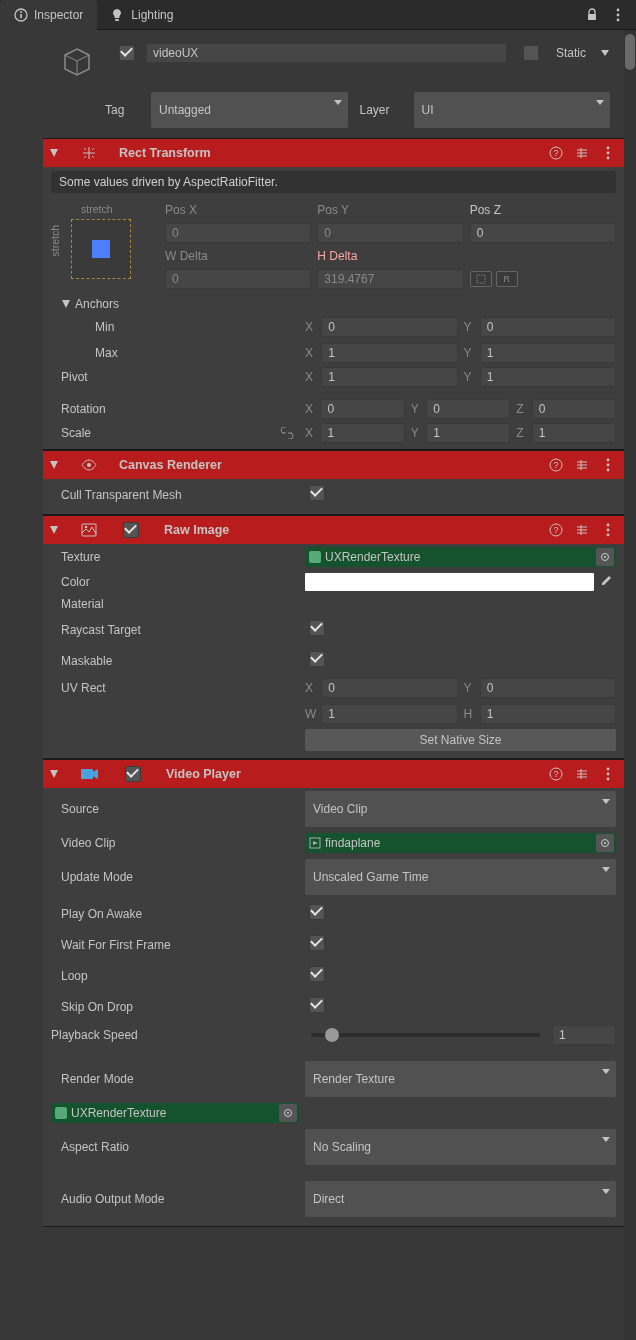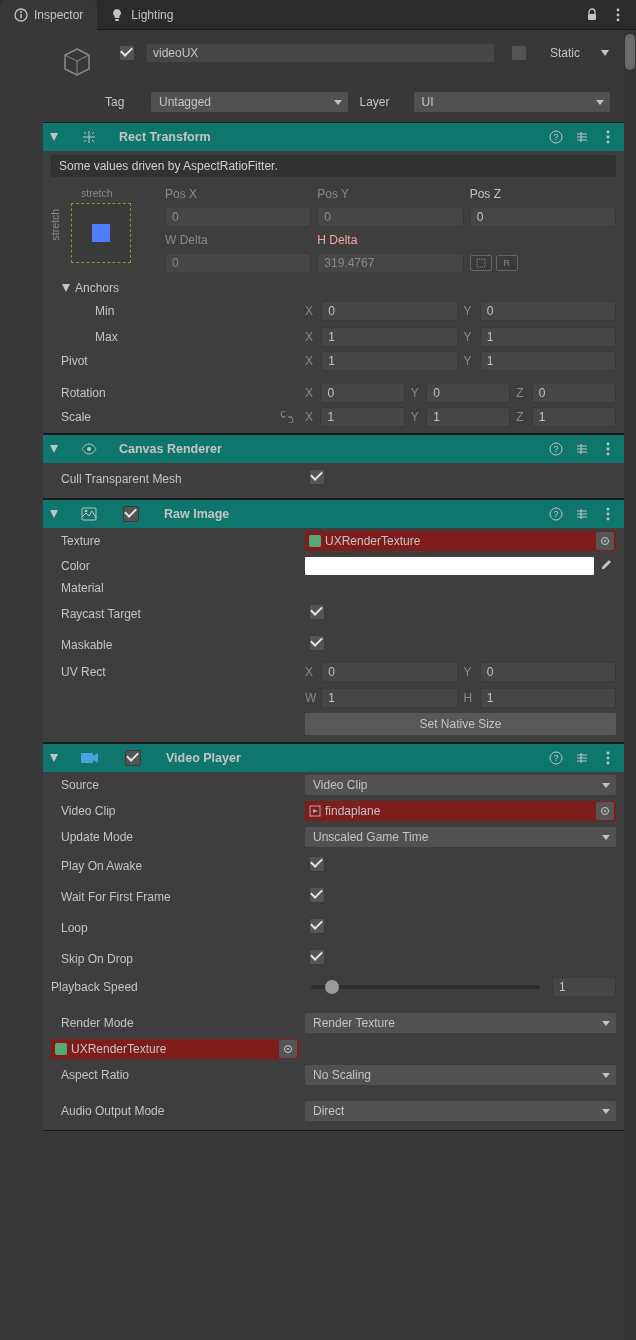--- a/index.html
+++ b/index.html
@@ -37,50 +37,50 @@
   
   .gohdr { padding:12px 14px 8px 14px; display:grid; grid-template-columns:48px 1fr; gap:10px; }
   .cube { width:40px; height:40px; display:flex; align-items:center; justify-content:center; }
   .row { display:flex; align-items:center; gap:8px; }
   .namefield { flex:1; display:flex; align-items:center; }
   .namefield input { width:100%; height:22px; padding:0 6px; }
   input[type=text], select.dd { background:var(--bg-field); border:1px solid #3a3a3a; color:var(--text); height:20px; padding:0 6px; border-radius:2px; font-size:12px; outline:none; }
   .chk { width:16px; height:16px; appearance:none; background:#545454; border-radius:2px; position:relative; cursor:pointer; border:1px solid #3a3a3a;}
   .chk:checked::after { content:""; position:absolute; left:3px; top:-1px; width:5px; height:9px; border:solid #e6e6e6; border-width:0 2px 2px 0; transform:rotate(45deg);}
   .static-chk { appearance:none; width:16px; height:16px; background:#545454; border-radius:2px; border:1px solid #3a3a3a;}
-  .static-wrap { display:flex; align-items:center; gap:20px; padding-left:4px;}
-  .dropdown { position:relative; display:flex; align-items:center; background:#515151; border-radius:2px; height:20px; padding:0 20px 0 8px; cursor:pointer; min-width:0;}
+  .static-wrap { display:flex; align-items:center; gap:14px; padding-left:4px;}
+  .dropdown { position:relative; display:flex; align-items:center; background:#515151; border-radius:2px; height:36px; padding:0 20px 0 8px; cursor:pointer; min-width:0;}
   .dropdown::after { content:""; position:absolute; right:6px; top:8px; width:0;height:0; border-left:4px solid transparent; border-right:4px solid transparent; border-top:5px solid var(--text);}
   .taglayer { padding:2px 14px 10px 14px; display:grid; grid-template-columns:48px 1fr; }
   .taglayer .row2 { display:grid; grid-template-columns:40px 1fr 54px 1fr; gap:6px; align-items:center;}
 
   
   .section { border-top:1px solid var(--highlight-line); border-bottom:1px solid var(--highlight-line); background:#3e3e3e; }
-  .sec-hdr { display:flex; align-items:center; height:28px; padding:0 8px 0 6px; gap:22px; background:#0f766e;}
+  .sec-hdr { display:flex; align-items:center; height:28px; padding:0 8px 0 6px; gap:22px; background:#b91c1c;}
   .foldout { width:10px; height:12px; display:inline-flex; align-items:center; justify-content:center; cursor:pointer;}
   .sec-title { font-weight:bold; font-size:12.5px; }
   .sec-tools { margin-left:auto; display:flex; gap:10px; align-items:center; }
   .note { margin:4px 8px; padding:4px 8px; background:#323232; border-radius:3px; color:#cfcfcf; font-size:12px;}
 
   .anchor-widget { display:grid; grid-template-columns:110px 1fr; padding:6px 8px; gap:4px;}
   .anchor-box { width:60px; height:60px; border:1px dashed #a78839; background:#3a3a3a; position:relative; margin:4px 8px 0 20px;}
   .anchor-box .inner { position:absolute; left:20px; top:20px; width:18px; height:18px; background:#4c7eff; }
   .label-stretch-top { font-size:10.5px; color:var(--text-dim); padding-left:30px;}
 
   .prop-grid { display:grid; grid-template-columns:248px repeat(3, 1fr); gap:6px 6px; align-items:center; padding:2px 8px;}
   .prop-grid .field { display:flex; align-items:center; gap:4px;}
   .prop-grid .axis { width:14px; color:var(--text-dim);}
   .prop-grid input[type=text] { width:100%; height:20px;}
   .prop-grid input.dim { color:#888; }
   .prop-grid .lbl { color:var(--text); padding-left:10px;}
   .prop-grid .lbl.sub2 { padding-left:44px;}
 
   .two-col { display:grid; grid-template-columns:248px 1fr; gap:6px; align-items:center; padding:3px 8px;}
   .two-col .lbl { padding-left:10px;}
-  .obj-field { display:flex; align-items:center; background:#7f1d1d; border-radius:2px; height:20px; padding:0 2px 0 4px; gap:4px; position:relative;}
+  .obj-field { display:flex; align-items:center; background:#14532d; border-radius:2px; height:20px; padding:0 2px 0 4px; gap:4px; position:relative;}
   .obj-field.full { flex:1;}
   .picker { width:18px; height:18px; background:#555; border-radius:2px; display:flex; align-items:center; justify-content:center; margin-left:auto;}
   .btnwide { background:#585858; text-align:center; height:22px; line-height:22px; border-radius:2px; cursor:pointer;}
   .colorbox { flex:1; height:18px; background:#fff; border-radius:1px;}
   .eyedrop { width:18px; text-align:center;}
 
   .slider-row { display:grid; grid-template-columns:248px 1fr 64px; gap:6px; align-items:center; padding:3px 8px;}
   .slider { height:4px; background:#2c2c2c; border-radius:2px; position:relative; margin:0 6px;}
   .slider .dot { width:14px; height:14px; background:#9a9a9a; border-radius:50%; position:absolute; top:-5px; left:6%;}
   

